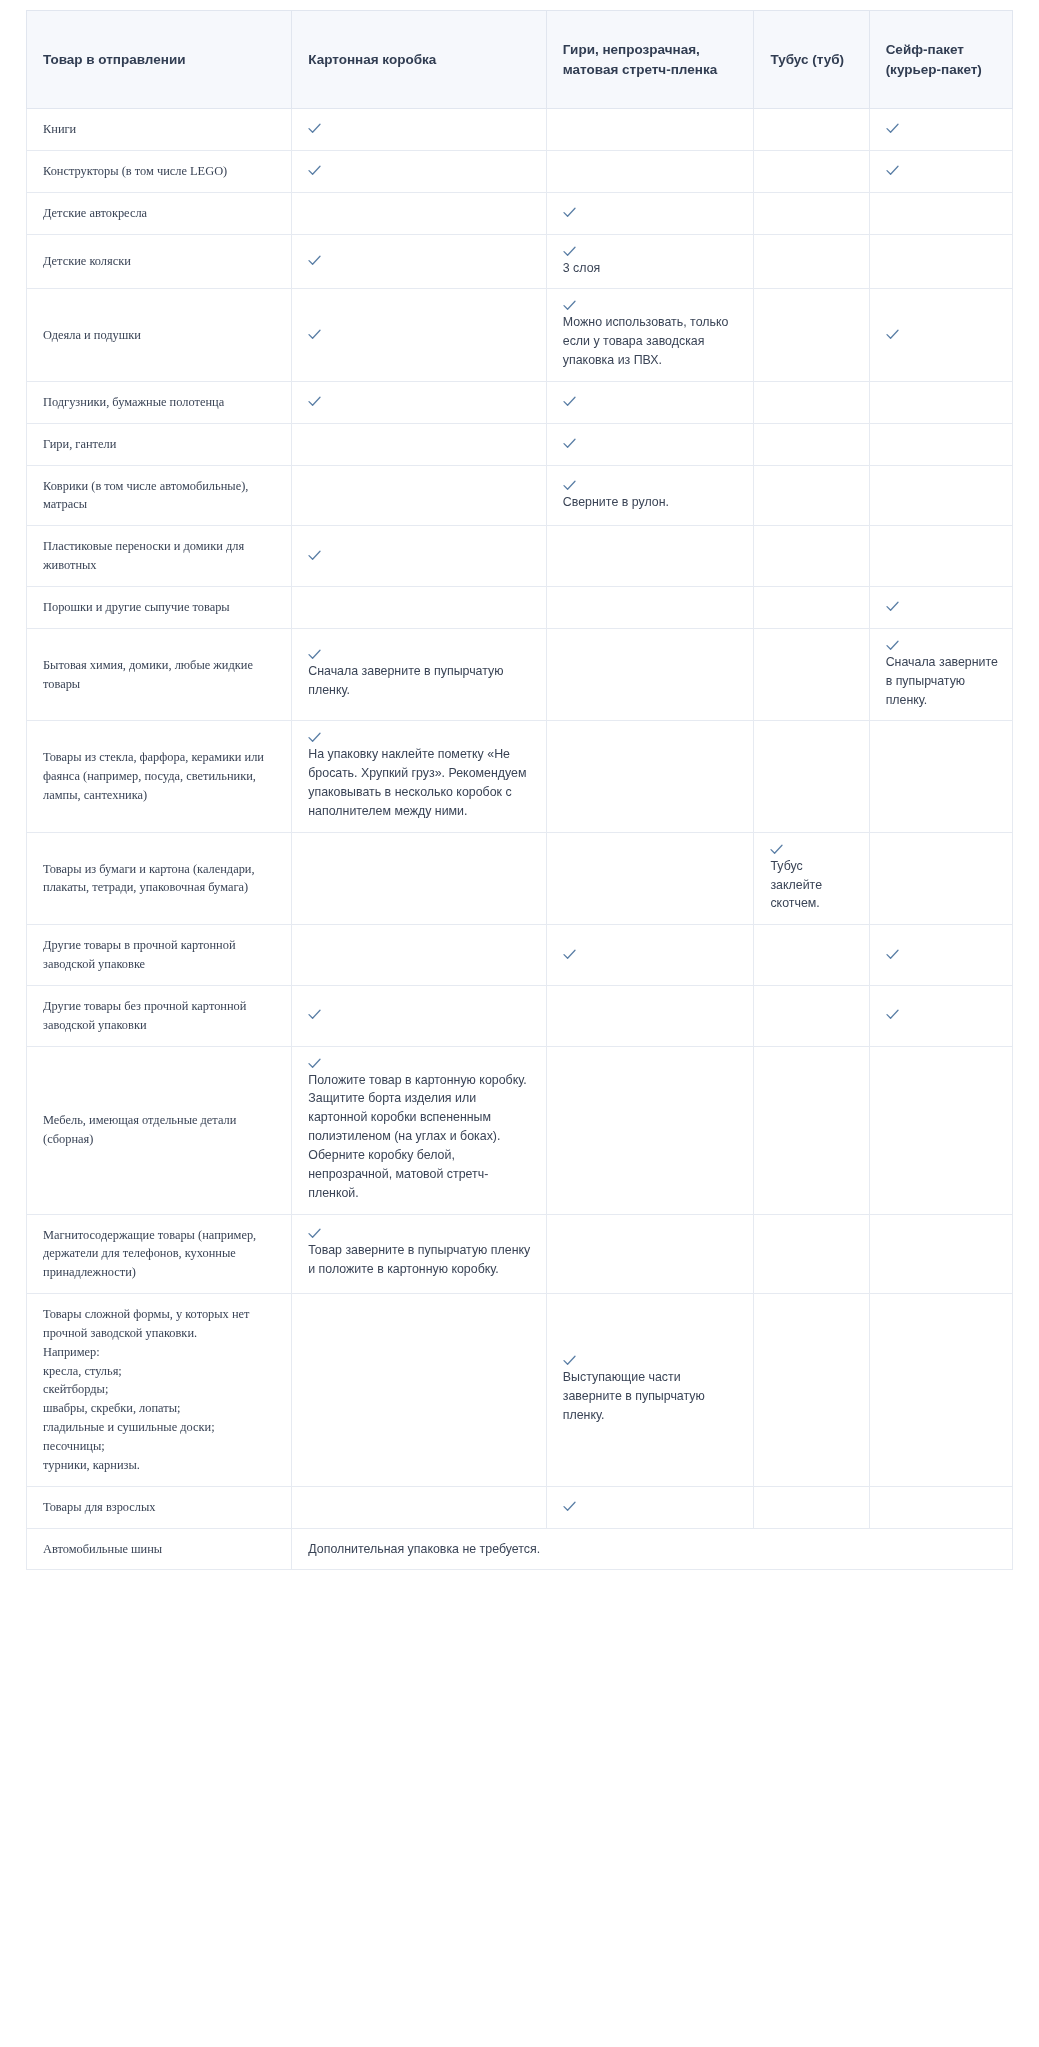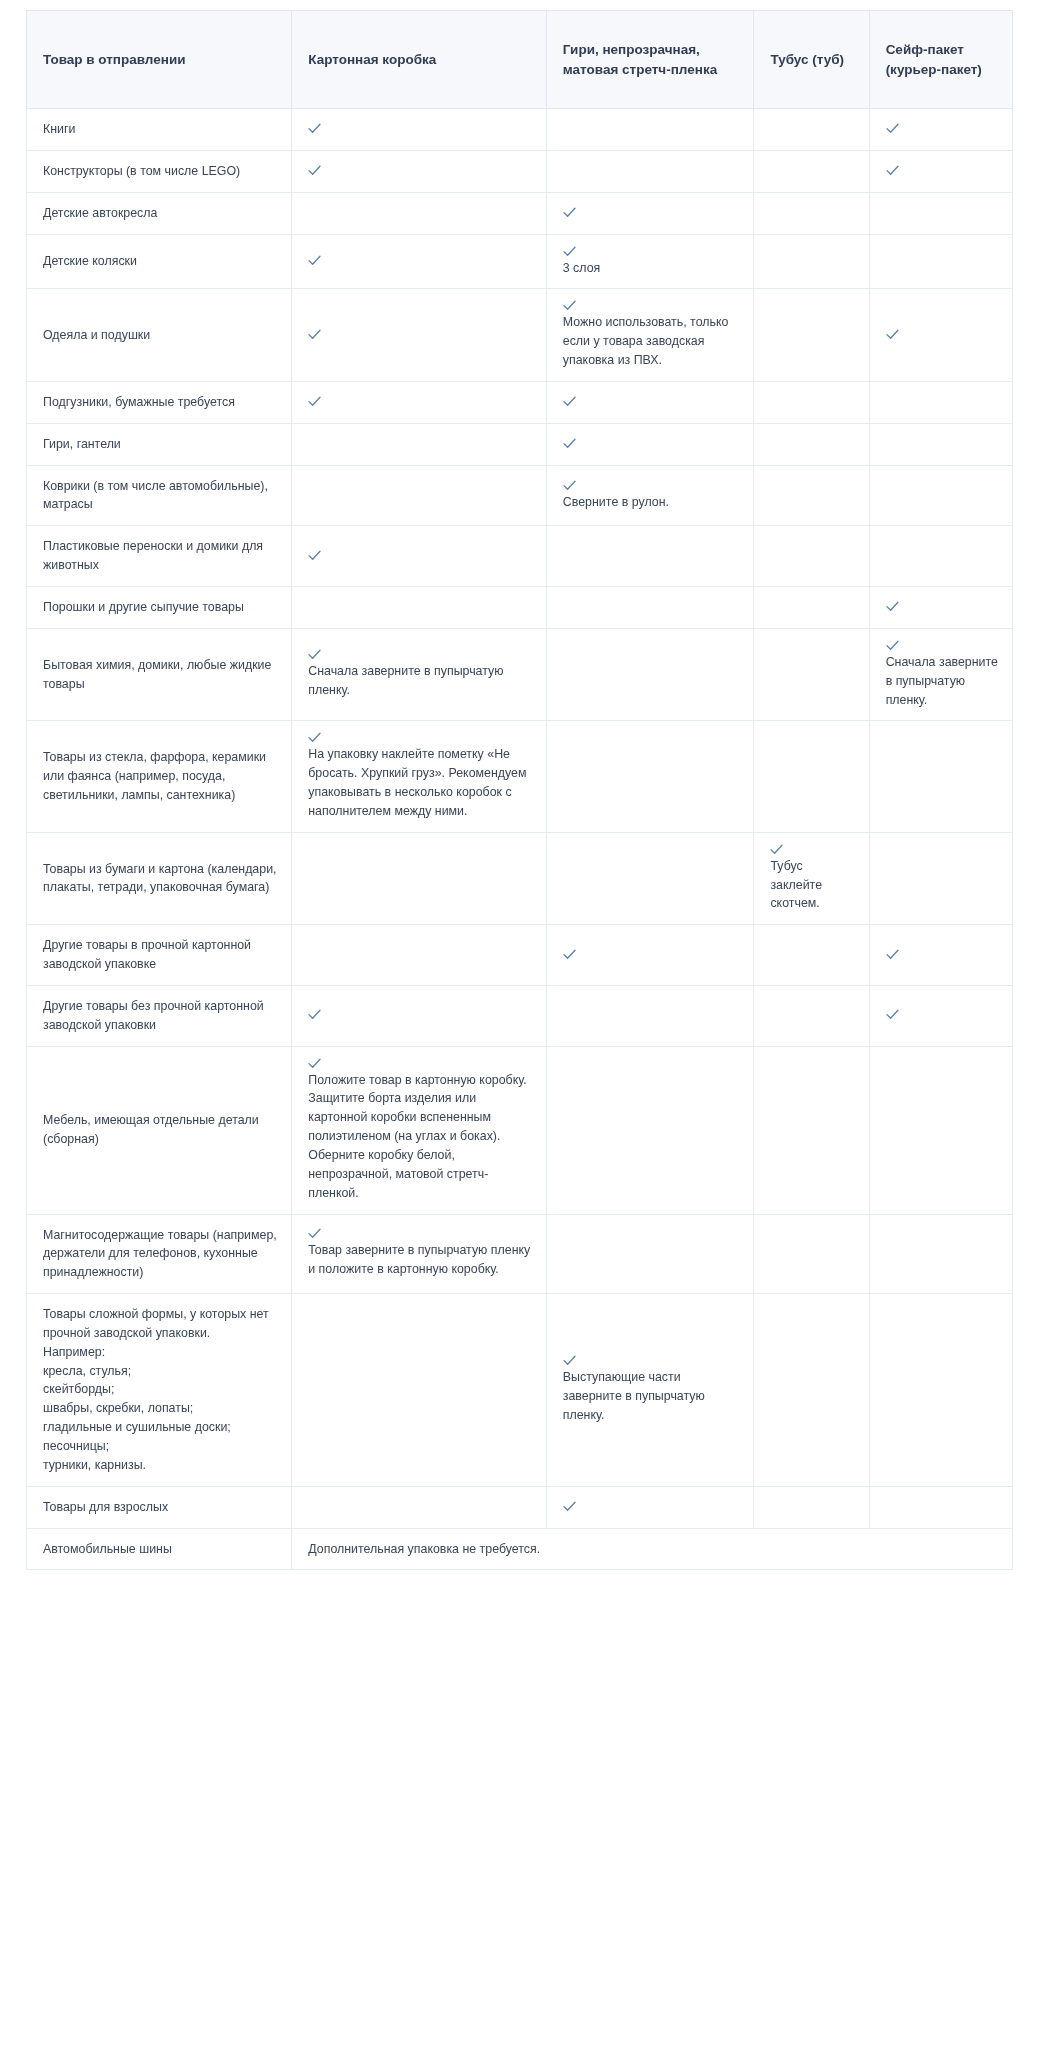--- a/index.html
+++ b/index.html
@@ -49,20 +49,21 @@
     border: 1px solid #e6eaf1;
     vertical-align: middle;
     font-size: 12.4px;
     line-height: 1.52;
     color: #3a4456;
     padding: 11px 14px 11px 16px;
     box-sizing: border-box;
   }
   tbody td.cell-first {
     vertical-align: middle;
+    font-family: Liberation Serif, serif;
   }
   tbody td.mark-cell {
     vertical-align: middle;
   }
   tbody td.mark-cell.has-note {
     vertical-align: middle;
   }
   tbody tr td:first-child {
     color: #3a4456;
   }
@@ -214,21 +215,21 @@
           <td class="mark-cell">
             <span class="check">
               <svg width="13" height="11" viewBox="0 0 13 11" fill="none" xmlns="http://www.w3.org/2000/svg">
                 <path d="M1 5.6 L4.6 9.2 L12 1.3" stroke="#5b7fa6" stroke-width="1.3" stroke-linecap="round" stroke-linejoin="round"></path>
               </svg>
             </span>
           </td>
         </tr>
         <tr>
           <td class="cell-first">
-            <span class="cell-text">Подгузники, бумажные требуется</span>
+            <span class="cell-text">Подгузники, бумажные полотенца</span>
           </td>
           <td class="mark-cell">
             <span class="check">
               <svg width="13" height="11" viewBox="0 0 13 11" fill="none" xmlns="http://www.w3.org/2000/svg">
                 <path d="M1 5.6 L4.6 9.2 L12 1.3" stroke="#5b7fa6" stroke-width="1.3" stroke-linecap="round" stroke-linejoin="round"></path>
               </svg>
             </span>
           </td>
           <td class="mark-cell">
             <span class="check">

